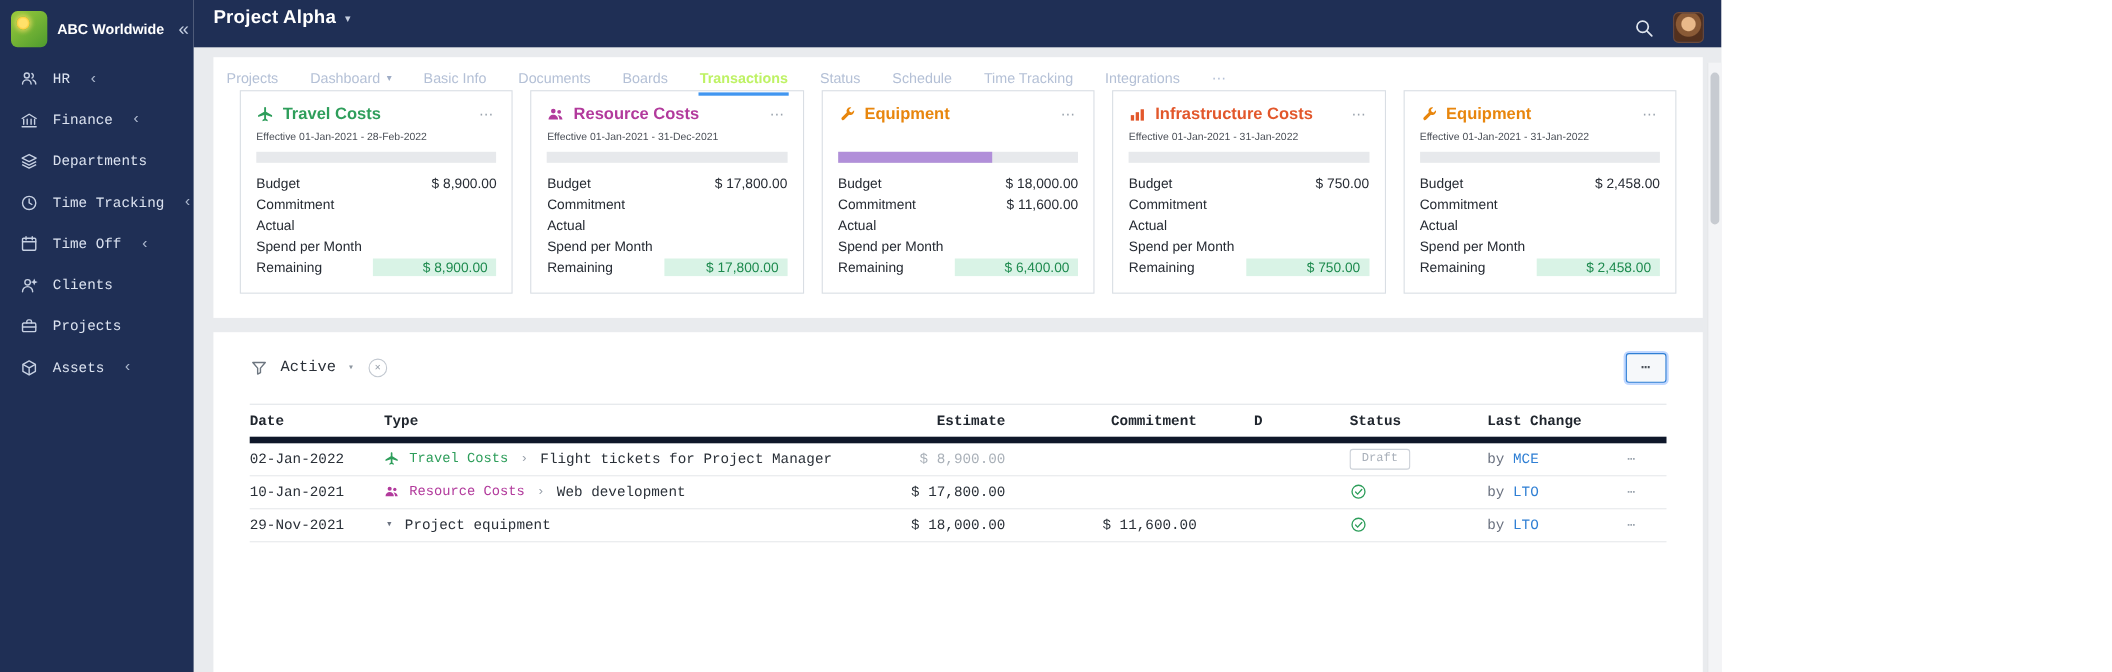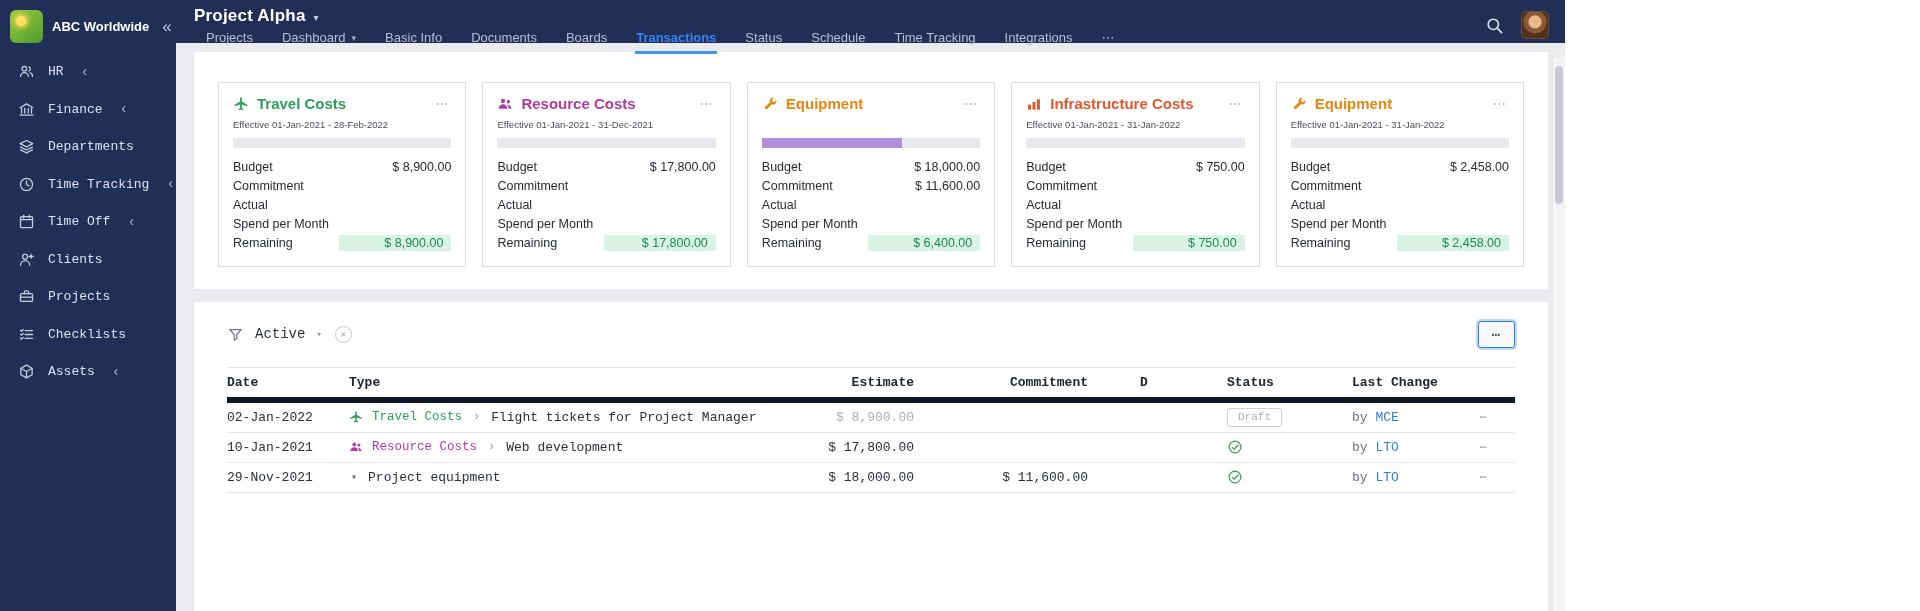--- a/index.html
+++ b/index.html
@@ -24,21 +24,21 @@
 
   
   .main { flex: 1; display: flex; flex-direction: column; min-width: 0; }
   .topbar { height: 43px; background: #1f2f55; color: #fff; display: flex; flex-direction: column; padding: 6px 16px 0 18px; position: relative; flex-shrink: 0; }
   .title-row { display: flex; align-items: center; gap: 8px; cursor: pointer; }
   .page-title { font-size: 17px; font-weight: 600; letter-spacing: .2px; }
   .title-caret { font-size: 10px; color: #c6cfdf; padding-top: 2px; }
   .tabs { display: flex; align-items: flex-end; gap: 27px; margin-top: auto; padding-left: 11px; }
   .tab { font-size: 13px; color: #b4c0d6; padding: 4px 1px 9px; cursor: pointer; white-space: nowrap; display: flex; gap: 6px; align-items: center; }
   .tab .t-caret { font-size: 9px; color: #9fadc6; }
-  .tab.active { color: #3b82f6; font-weight: bold; padding-bottom: 6px; border-bottom: 3px solid #4196f0; }
+  .tab.active { color: #bef264; font-weight: bold; padding-bottom: 6px; border-bottom: 3px solid #4196f0; margin-top: 33px; }
   .top-actions { position: absolute; right: 16px; top: 11px; display: flex; align-items: center; gap: 17px; }
   .search-btn { cursor: pointer; display: flex; }
   .avatar { width: 28px; height: 28px; border-radius: 5px; cursor: pointer; border: 1px solid #6d4a3a;
     background: radial-gradient(circle at 50% 38%, #e9b98a 0 6px, #8a5a36 7px 11px, #53301d 12px); }
 
   
   .content { flex: 1; padding: 9px 17px 0 18px; display: flex; flex-direction: column; overflow: hidden; }
 
   .cards-panel { background: #ffffff; padding: 30px 24px 22px; flex-shrink: 0; }
   .cards { display: flex; gap: 16px; }
@@ -177,29 +177,20 @@
         <span class="icn">
             <svg viewBox="0 0 24 24" fill="none" stroke="currentColor" stroke-width="1.8" stroke-linecap="round">
               <rect x="3.5" y="8" width="17" height="11" rx="1.5"></rect>
               <path d="M9 8V6a2 2 0 0 1 2-2h2a2 2 0 0 1 2 2v2"></path>
               <path d="M3.5 13h17"></path>
             </svg>
           </span>
         <span class="lbl">Projects</span>
       </div>
 
-      <div class="nav-item">
-        <span class="icn">
-            <svg viewBox="0 0 24 24" fill="none" stroke="currentColor" stroke-width="1.8" stroke-linecap="round">
-              <path d="M10 6.5h10.5M10 12h10.5M10 17.5h10.5"></path>
-              <path d="M3.5 6l1.5 1.5L7.5 5M3.5 11.5l1.5 1.5 2.5-2.5M3.5 17l1.5 1.5L7.5 16"></path>
-            </svg>
-          </span>
-        <span class="lbl">Checklists</span>
-      </div>
 
 
 
       <div class="nav-item">
         <span class="icn">
             <svg viewBox="0 0 24 24" fill="none" stroke="currentColor" stroke-width="1.8" stroke-linejoin="round">
               <path d="M12 3l8 4.5v9L12 21l-8-4.5v-9z"></path>
               <path d="M4 7.5l8 4.5 8-4.5M12 12v9"></path>
             </svg>
           </span>

